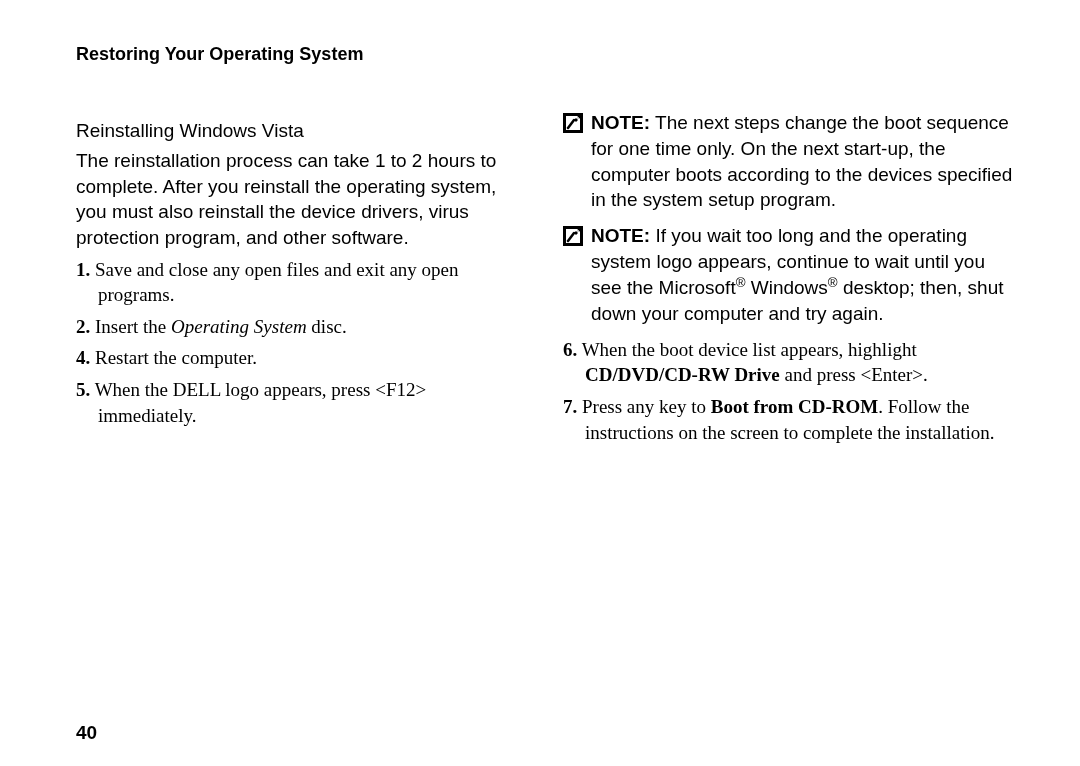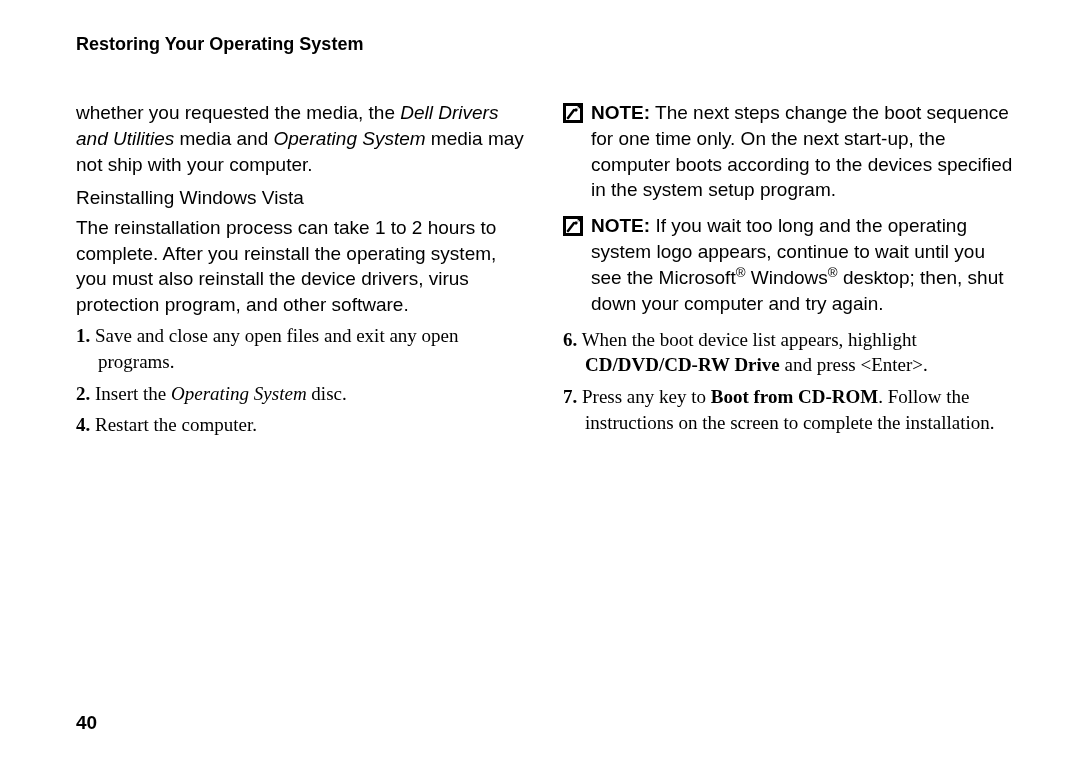--- a/index.html
+++ b/index.html
@@ -17,20 +17,21 @@
     padding: 32px 64px 0 76px;
     box-sizing: border-box;
     width: 1080px;
     position: relative;
     height: 766px;
   }
   .running-head {
     font-weight: 700;
     font-size: 18px;
     margin-bottom: 44px;
+    margin-top: 10px;
   }
   .cols {
     display: flex;
     gap: 34px;
   }
   .col {
     flex: 1 1 0;
     min-width: 0;
   }
   .para {
@@ -67,58 +68,58 @@
     height: 20px;
     flex: 0 0 20px;
     margin-right: 8px;
     margin-top: 3px;
   }
   .note-text {
     flex: 1 1 auto;
   }
   .page-number {
     position: absolute;
-    bottom: 30px;
+    bottom: 20px;
     left: 76px;
     font-weight: 700;
     font-size: 19px;
   }
   .reg {
     font-size: 0.7em;
     vertical-align: super;
   }
 </style>
 </head>
 <body>
 
 <div class="page">
 
   <div class="running-head">Restoring Your Operating System</div>
 
   <div class="cols">
 
     <div class="col">
 
-      <p class="para">
-        <span>whether you requested the media, the </span><span class="italic">Dell Drivers and Utilities</span><span> media and </span><span class="italic">Operating System</span><span> media may not ship with your computer.</span>
-      </p>
 
       <div class="sub-head">Reinstalling Windows Vista</div>
 
       <p class="para">The reinstallation process can take 1 to 2 hours to complete. After you reinstall the operating system, you must also reinstall the device drivers, virus protection program, and other software.</p>
 
       <ol class="steps">
         <li>
           <span class="num">1.</span><span> Save and close any open files and exit any open programs.</span>
         </li>
         <li>
           <span class="num">2.</span><span> Insert the </span><span class="italic">Operating System</span><span> disc.</span>
         </li>
         <li>
           <span class="num">4.</span><span> Restart the computer.</span>
+        </li>
+        <li>
+          <span class="num">5.</span><span> When the DELL logo appears, press &lt;F12&gt; immediately.</span>
         </li>
       </ol>
     </div>
 
     <div class="col">
 
       <div class="note-block">
         <span class="note-icon">
           <svg viewBox="0 0 20 20" width="20" height="20">
             <rect x="0" y="0" width="20" height="20" fill="#000"></rect>

